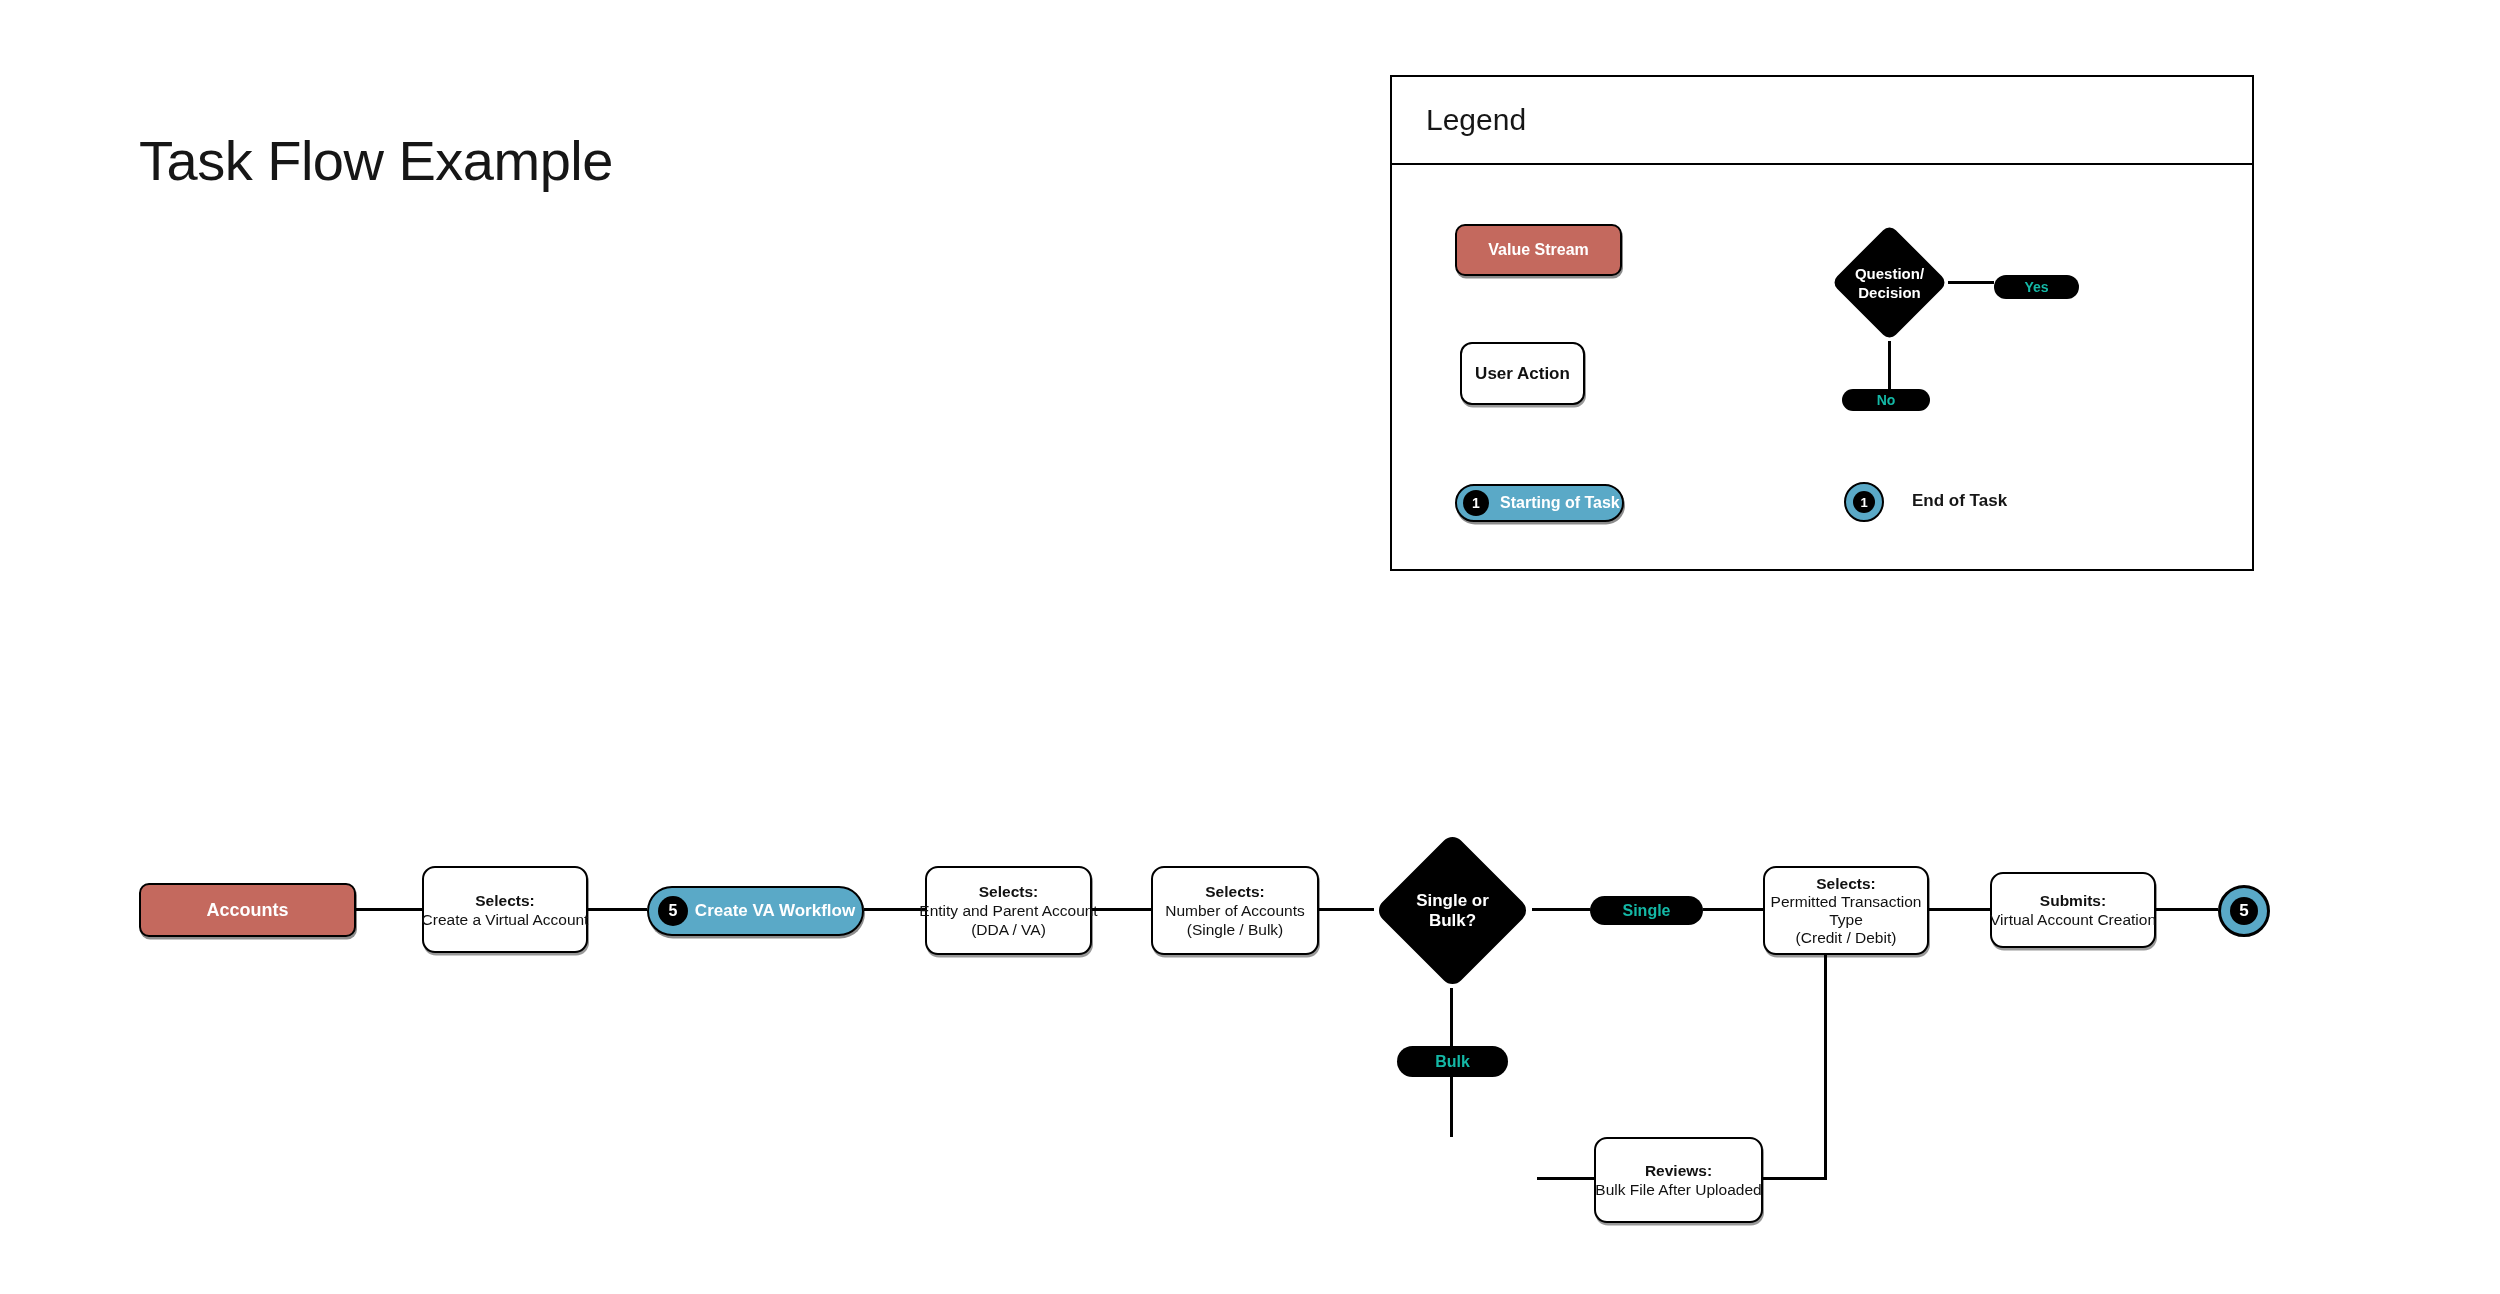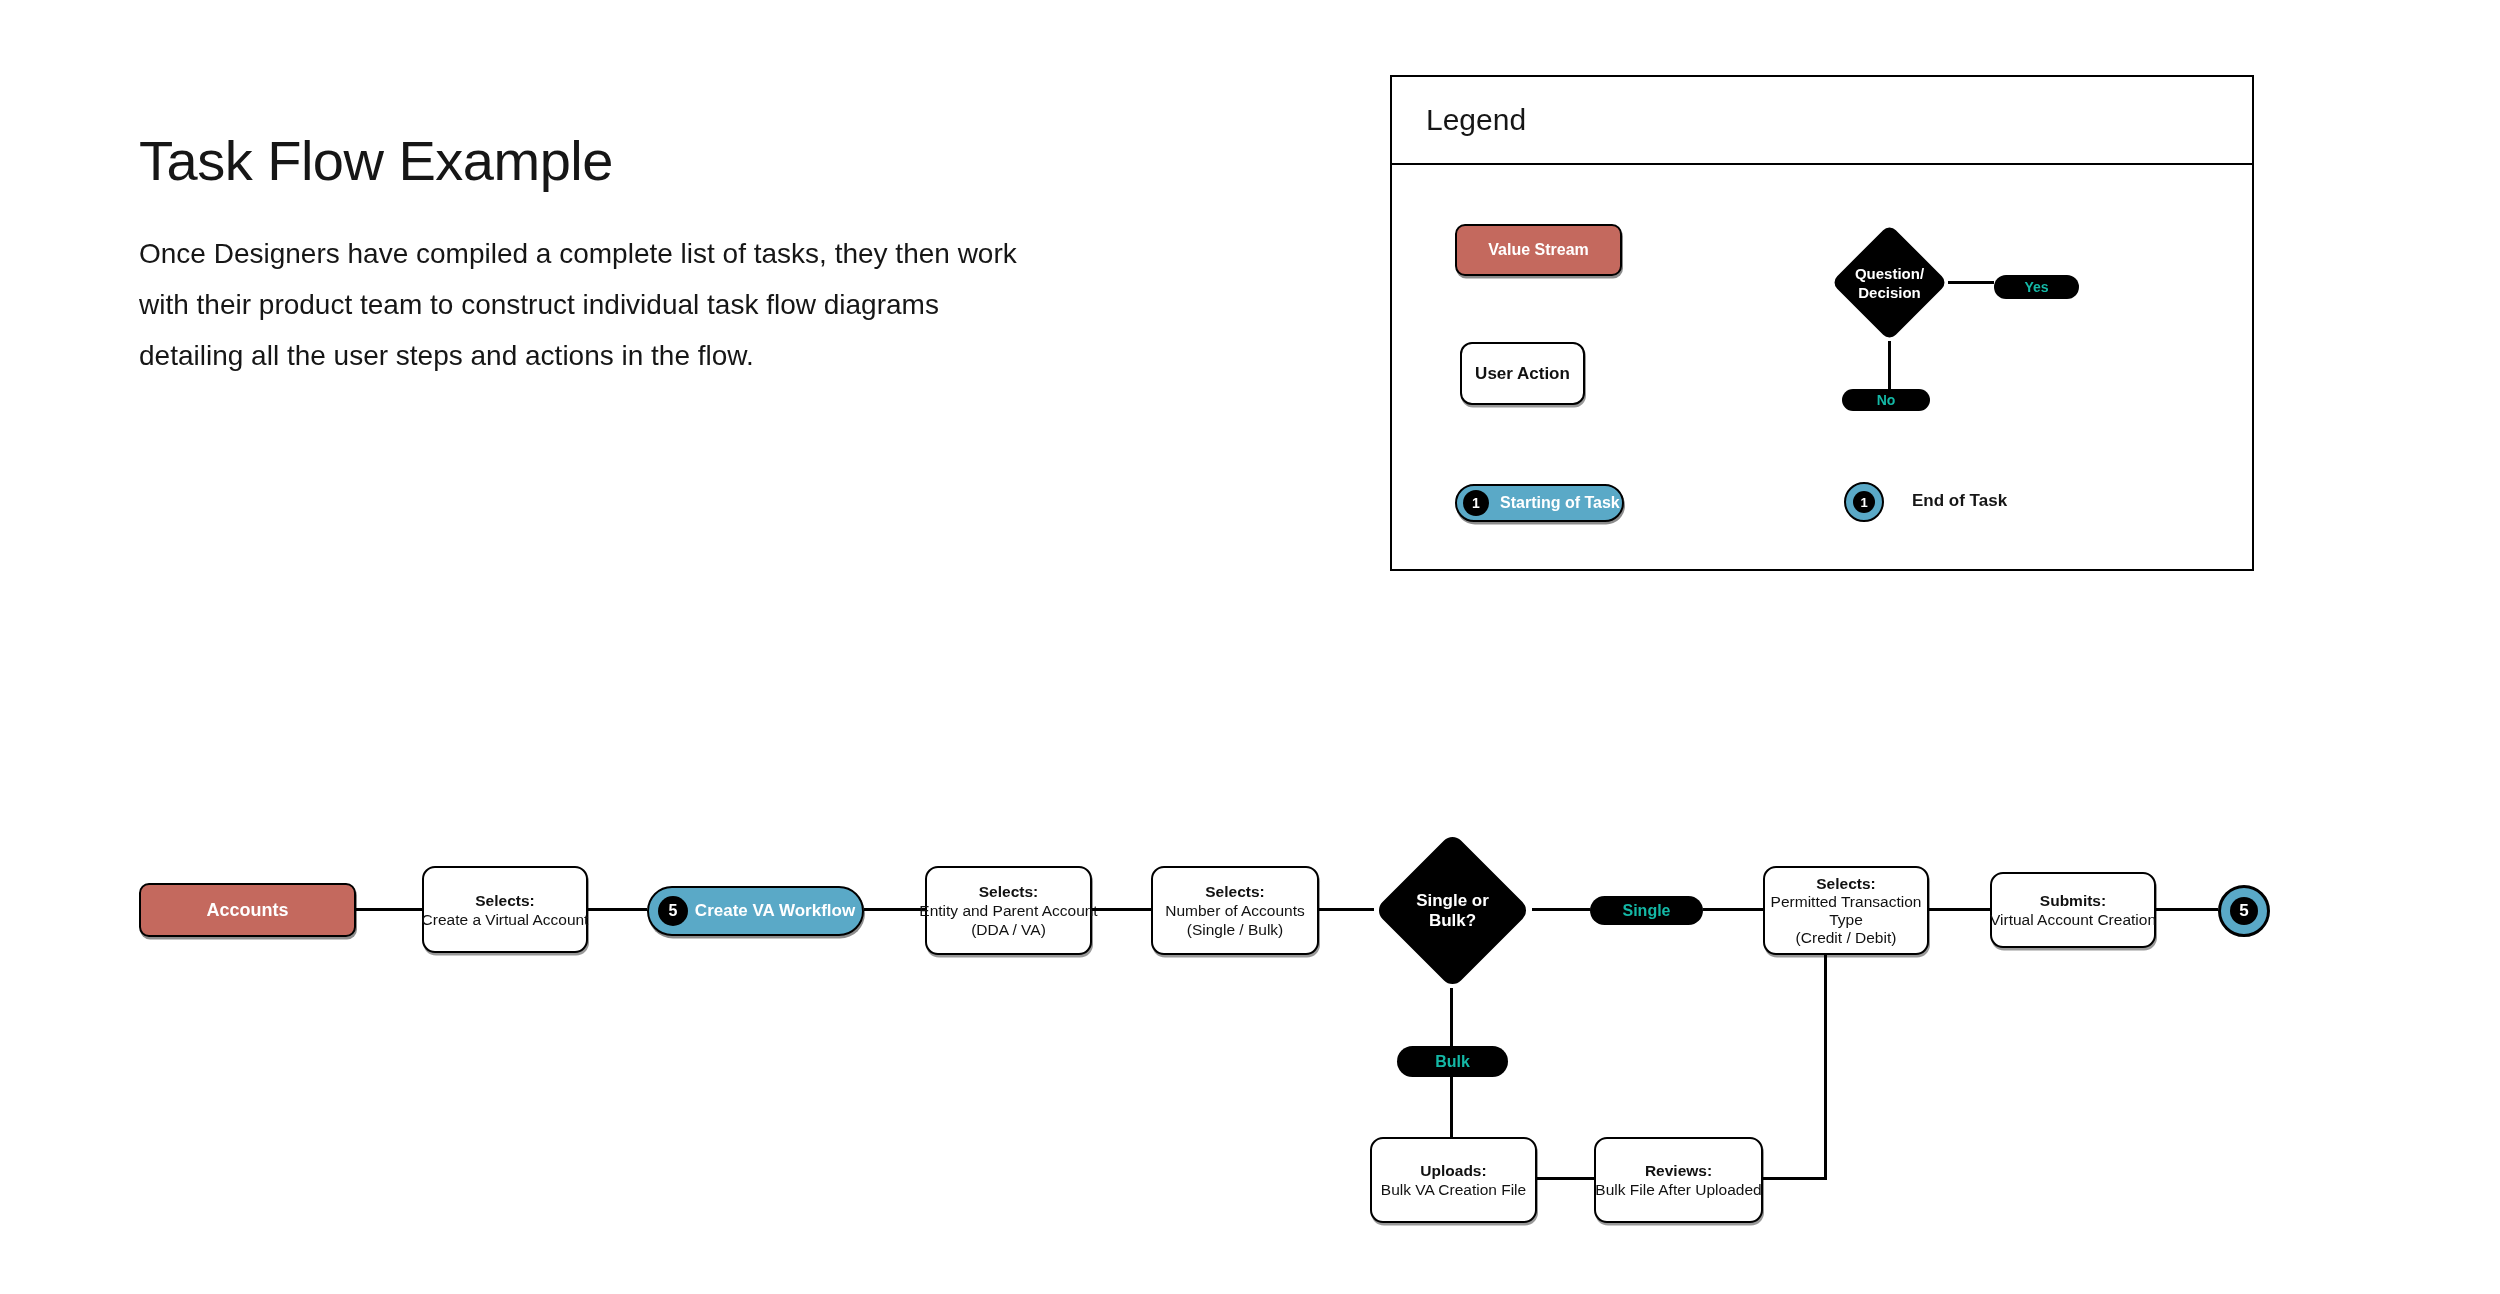--- a/index.html
+++ b/index.html
@@ -81,25 +81,20 @@
   }
 
   .plain-label { position:absolute; color:#161616; font-weight:600; }
 </style>
 </head>
 <body>
 
 <div class="canvas">
 
   <h1 class="page-title">Task Flow Example</h1>
-  <div class="page-desc">
-    <div>Once Designers have compiled a complete list of tasks, they then work</div>
-    <div>with their product team to construct individual task flow diagrams</div>
-    <div>detailing all the user steps and actions in the flow.</div>
-  </div>
 
   <div class="legend">
     <div class="legend-header">
       <span class="legend-title">Legend</span>
     </div>
 
     <div class="cap red" style="left:63px; top:147px; width:167px; height:52px; font-size:16px;">
       <span>Value Stream</span>
     </div>
 
@@ -192,24 +187,20 @@
 
   <div class="endcircle" style="left:2218px; top:885px; width:52px; height:52px;">
     <span class="inner" style="width:28px; height:28px; font-size:17px;">5</span>
   </div>
 
   <div class="vline" style="left:1450px; top:988px; height:149px;"></div>
   <div class="bpill" style="left:1397px; top:1046px; width:111px; height:31px; font-size:16px;">
     <span>Bulk</span>
   </div>
 
-  <div class="fbox" style="left:1370px; top:1137px; width:167px; height:86px;">
-    <div class="hd">Uploads:</div>
-    <div class="ln">Bulk VA Creation File</div>
-  </div>
   <div class="hline" style="left:1537px; top:1177px; width:57px;"></div>
 
   <div class="fbox" style="left:1594px; top:1137px; width:169px; height:86px;">
     <div class="hd">Reviews:</div>
     <div class="ln">Bulk File After Uploaded</div>
   </div>
   <div class="hline" style="left:1763px; top:1177px; width:64px;"></div>
   <div class="vline" style="left:1824px; top:955px; height:225px;"></div>
 
 </div>

